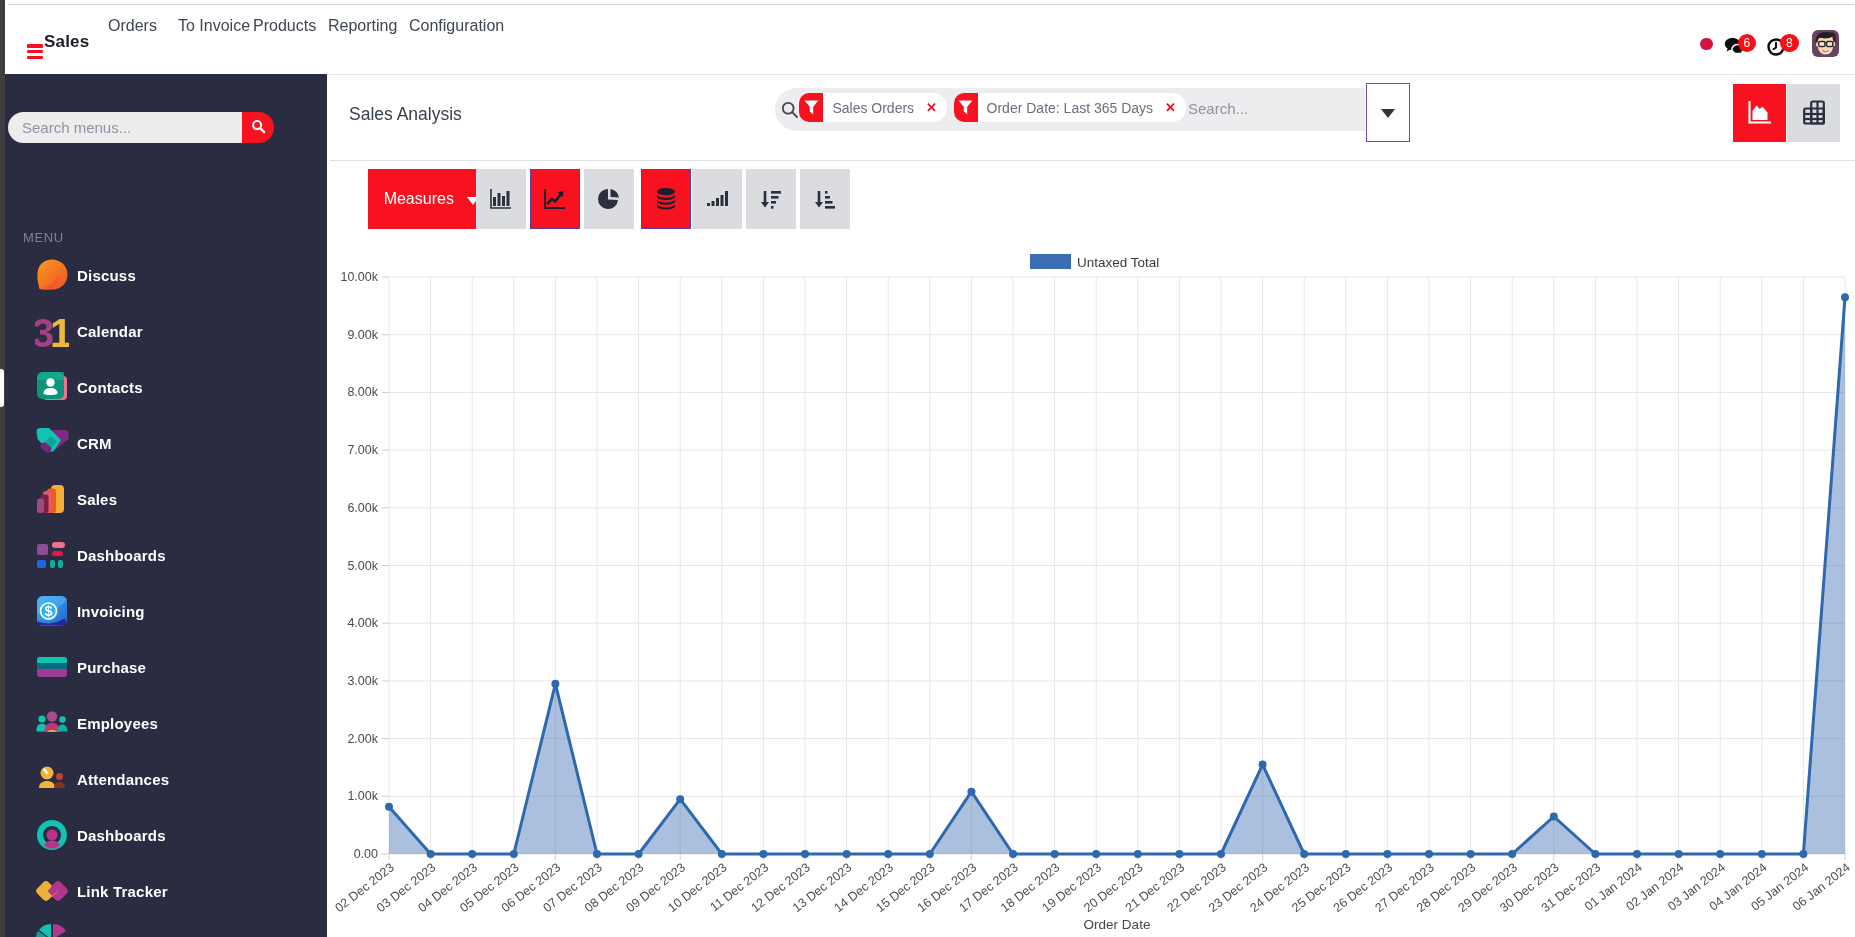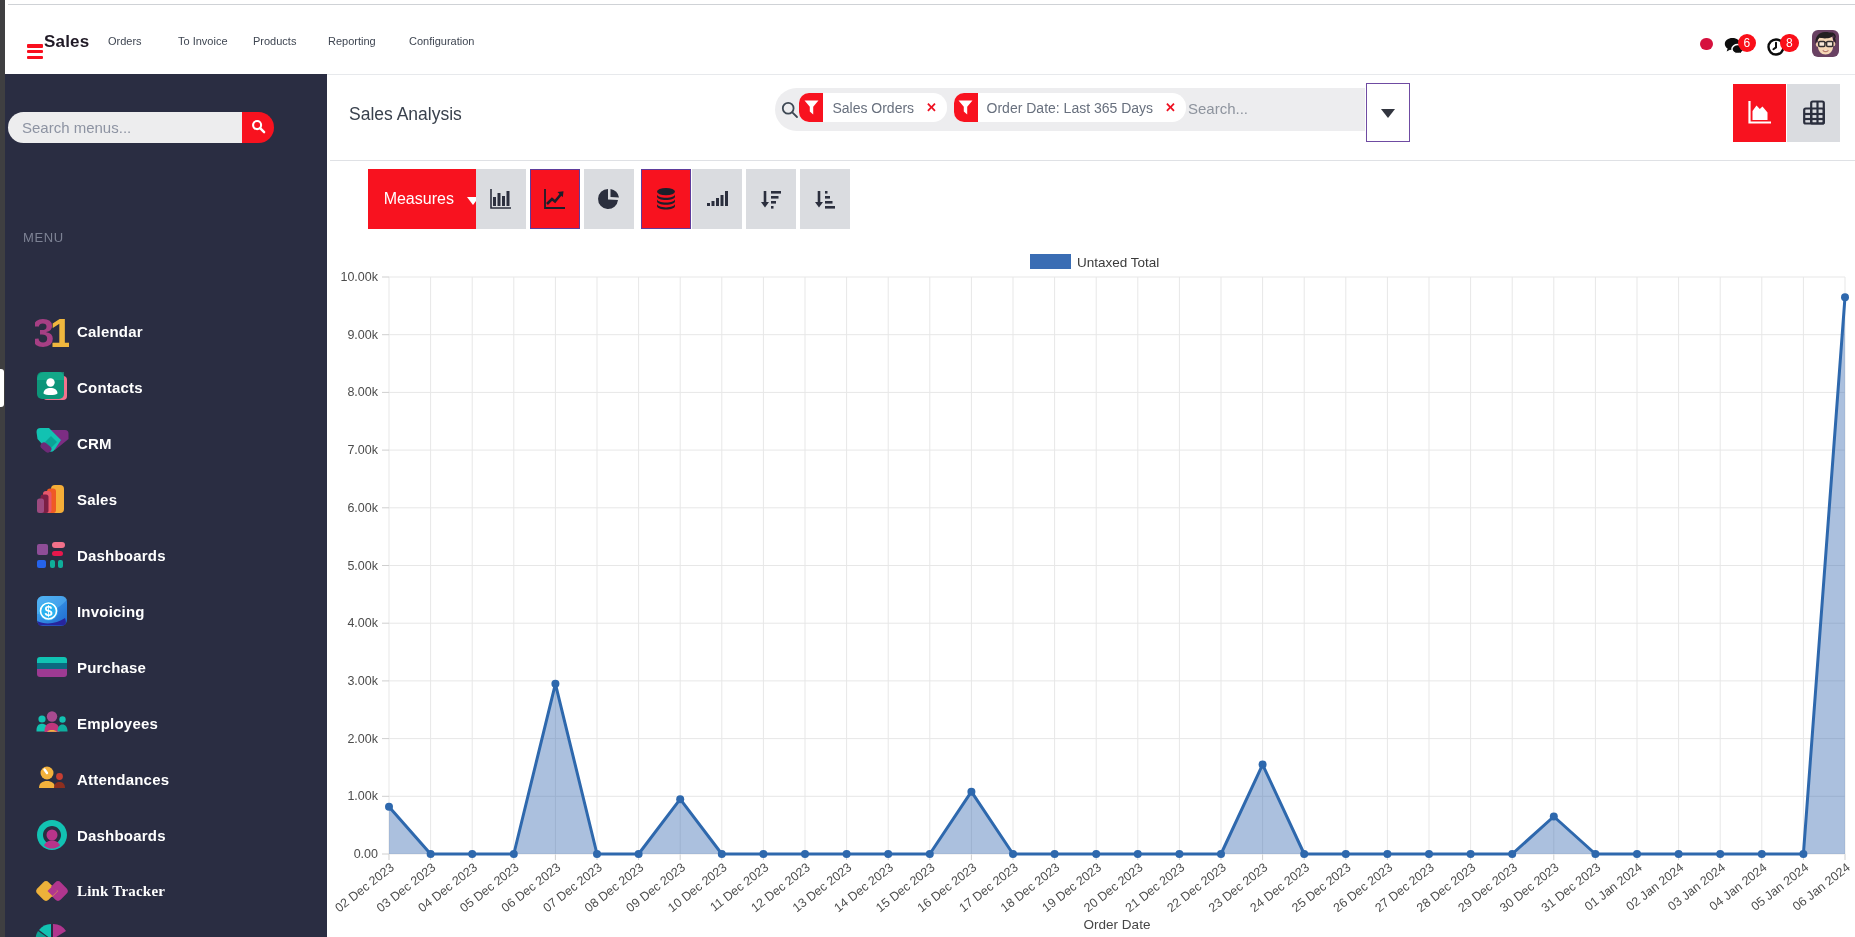--- a/index.html
+++ b/index.html
@@ -9,21 +9,21 @@
 
   
   #leftedge { left:0; top:0; width:5px; height:937px; background:#3f3f41; }
   #topline { left:8px; top:4px; width:1847px; height:1px; background:#cfd2d6; }
 
   
   #nav { left:5px; top:5px; width:1850px; height:70px; background:#fff; border-bottom:1px solid #e7e9ec; }
   #burger { left:22px; top:39px; width:16px; }
   #burger div { height:3.6px; background:#f90f1e; margin-bottom:2.2px; border-radius:1px;}
   #logo { left:39px; top:27px; font-size:17px; font-weight:bold; color:#201a26; letter-spacing:0.2px;}
-  .navitem { top:30px; font-size:11px; color:#3f4652;text-align:right; }
+  .navitem { top:12px; font-size:16px; color:#3f4652;text-align:right; }
   
   #reddot { left:1700px; top:37.5px; width:12.5px; height:12.5px; border-radius:50%; background:#d6113e; }
   .badge { width:18.5px; height:18.5px; border-radius:50%; background:#fa0f19; color:#fff; font-size:12px; font-weight:normal; text-align:center; line-height:18.5px; }
 
   
   #sidebar { left:5px; top:74px; width:322px; height:863px; background:#2a2d42; }
   #ssearch { left:3px; top:38px; width:266px; height:31px; }
   #ssearch input { width:234px; height:31px; border:none; outline:none; background:#ededee; border-radius:16px 0 0 16px; padding-left:14px; font-size:15px; font-family:"Liberation Sans",sans-serif; color:#737373;}
   #ssearch input::placeholder { color:#8d93a2; }
   #sbtn { position:absolute; left:234px; top:0; width:32px; height:31px; background:#f8121f; border:none; border-radius:0 16px 16px 0; }
@@ -103,20 +103,33 @@
 
   <div id="sidebar" class="abs">
     <div id="ssearch" class="abs">
       <input type="text" placeholder="Search menus..." style="">
       <button id="sbtn"><svg width="15" height="15" viewBox="0 0 16 16">
           <circle cx="6.5" cy="6.5" r="4.3" fill="none" stroke="#fff" stroke-width="2.2"></circle>
           <line x1="10" y1="10" x2="14" y2="14" stroke="#fff" stroke-width="2.6" stroke-linecap="round"></line>
         </svg></button>
     </div>
     <div id="menulab" class="abs">MENU</div>
+    <div class="mitem" style="top:173px;">
+      <div class="mico"><svg width="34" height="34" viewBox="0 0 34 34">
+          <defs>
+            <linearGradient id="gdis" x1="0" y1="0" x2="1" y2="1">
+              <stop offset="0" stop-color="#f99c1c"></stop>
+              <stop offset="1" stop-color="#f1512a"></stop>
+            </linearGradient>
+          </defs>
+        <path d="M4.5 31 C2.5 24 1.5 16 3.5 10.5 C5.5 5 10.5 1.5 17 1.5 C25.5 1.5 32.5 8 32.5 16.5 C32.5 25 26 31.5 17.5 31.5 C13 31.5 8.5 31.4 4.5 31 Z" fill="url(#gdis)"></path>
+        <path d="M4.5 31 C12 30 19 25.5 23.5 17 C24.5 22.5 22.5 27.5 18 30 C14 32.2 8.5 31.8 4.5 31 Z" fill="#ef5a25" opacity="0.9"></path>
+        </svg></div>
+      <span class="mlab">Discuss</span>
+    </div>
     <div class="mitem" style="top:229px;">
       <div class="mico"><svg width="34" height="34" viewBox="0 0 34 34">
           <text x="-3" y="33" font-family="Liberation Sans,sans-serif" font-weight="bold" font-size="40" fill="#a63f84">3</text>
         <text x="15" y="33" font-family="Liberation Sans,sans-serif" font-weight="bold" font-size="40" fill="#f0b73e">1</text>
         </svg></div>
       <span class="mlab">Calendar</span>
     </div>
     <div class="mitem" style="top:285px;">
       <div class="mico"><svg width="34" height="34" viewBox="0 0 34 34">
           <path d="M12 6 h16 a4 4 0 0 1 4 4 v16 a4 4 0 0 1 -4 4 h-16 a4 4 0 0 1 -4 -4 v-16 a4 4 0 0 1 4 -4 z" fill="#f2728c"></path>
@@ -205,21 +218,21 @@
       <span class="mlab">Attendances</span>
     </div>
     <div class="mitem" style="top:733px;">
       <div class="mico"><svg width="34" height="34" viewBox="0 0 34 34">
           <path d="M17 2 C25.3 2 32 8.7 32 17 C32 25.3 25.3 32 17 32 C8.7 32 2 25.3 2 17 C2 8.7 8.7 2 17 2 Z M17 8 C12 8 8 12 8 17 C8 22 12 26 17 26 C22 26 26 22 26 17 C26 12 22 8 17 8 Z" fill="#12c2b2"></path>
         <circle cx="17" cy="17" r="5.5" fill="#b8348a"></circle>
         <path d="M9 27.5 C10.5 23.8 13.5 22.4 17 22.4 C20.5 22.4 23.5 23.8 25 27.5 C20.5 31.6 13 31.6 9 27.5 Z" fill="#b8348a"></path>
         </svg></div>
       <span class="mlab">Dashboards</span>
     </div>
-    <div class="mitem" style="top:789px;font-family:Liberation Serif, serif;">
+    <div class="mitem" style="top:789px;">
       <div class="mico"><svg width="34" height="34" viewBox="0 0 34 34">
           <rect x="3" y="9" width="16" height="16" rx="4" transform="rotate(45 11 17)" fill="#edb13a"></rect>
         <rect x="15" y="9" width="16" height="16" rx="4" transform="rotate(45 23 17)" fill="#b0368e"></rect>
         <path d="M13 11 L23 17 L17 23 L11 17 Z" fill="#edb13a"></path>
         <path d="M17.5 12 L22.5 17 L17.5 22 L12.5 17 Z" fill="#b0368e"></path>
         </svg></div>
       <span class="mlab">Link Tracker</span>
     </div>
     <div class="mitem" style="top:845px;">
       <div class="mico" style="top:3px;"><svg width="34" height="34" viewBox="0 0 34 34">

